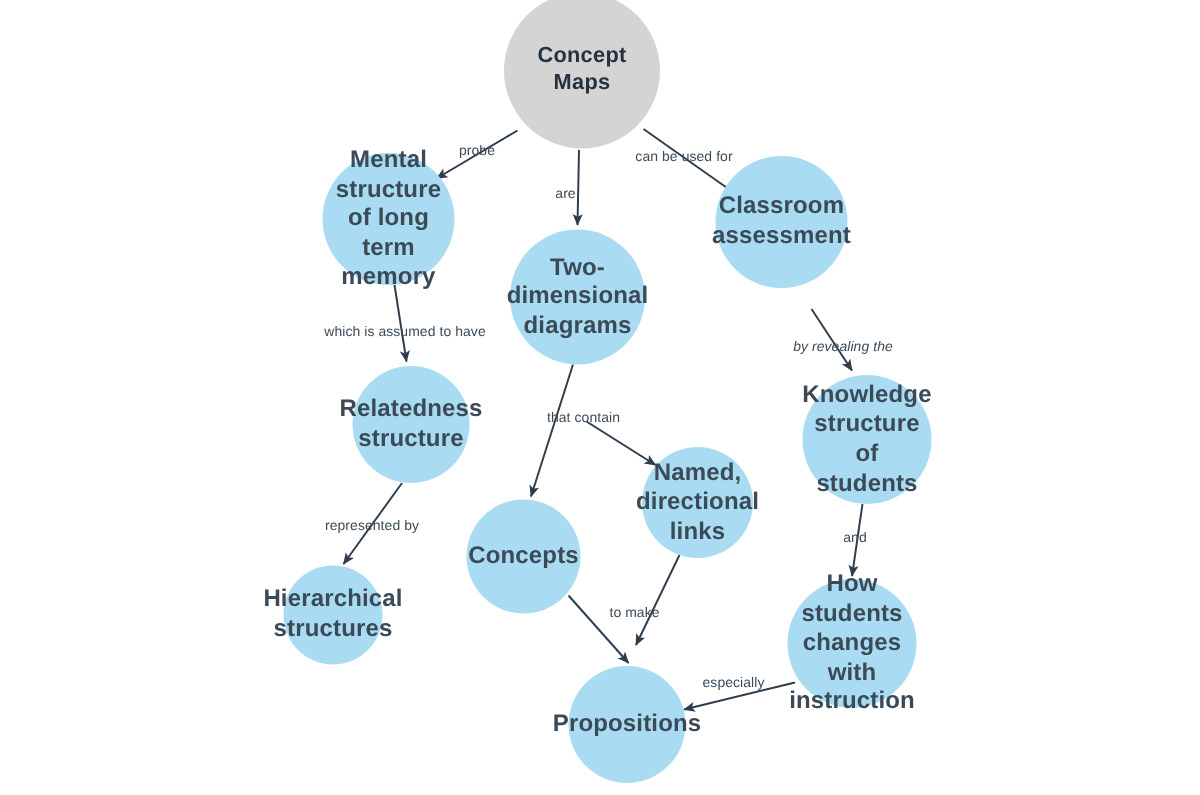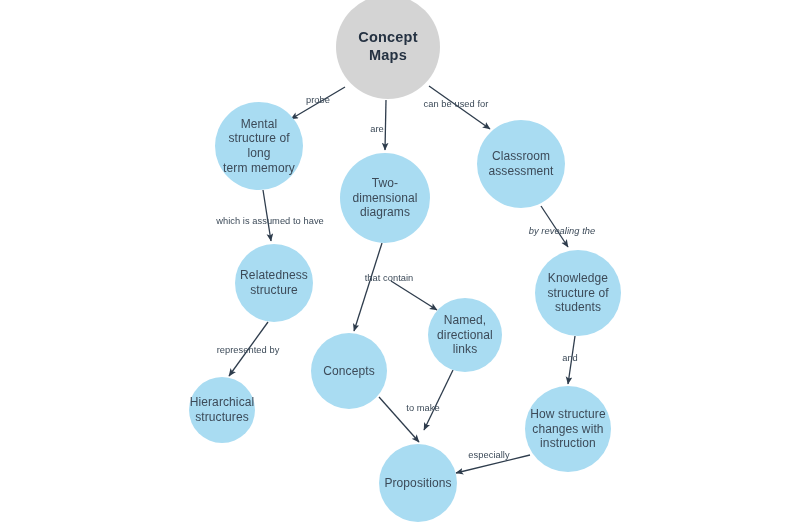--- a/index.html
+++ b/index.html
@@ -30,22 +30,23 @@
   .node {
     position: absolute;
     border-radius: 50%;
     display: flex;
     align-items: center;
     justify-content: center;
     text-align: center;
     box-sizing: border-box;
     line-height: 1.22;
     color: #3c4a58;
-    font-size: 12px;
+    font-size: 16px;
     letter-spacing: 0.1px;
+    font-weight: bold;
   }
   .node-root {
     background: #d4d4d4;
     color: #253242;
     font-weight: bold;
     font-size: 14.5px;
     letter-spacing: 0.2px;
   }
   .node-blue {
     background: #a9dcf2;
@@ -102,21 +103,21 @@
       <div class="node node-blue" style="left: 215px; top: 102px; width: 88px; height: 88px;">
         <span class="node-label">Mental
 structure of long
 term memory</span>
       </div>
       <div class="node node-blue" style="left: 340px; top: 153px; width: 90px; height: 90px;">
         <span class="node-label">Two-
 dimensional
 diagrams</span>
       </div>
-      <div class="node node-blue" style="left: 477px; top: 120px; width: 88px; height: 88px;">
+      <div class="node node-blue" style="left: 477px; top: 104px; width: 88px; height: 88px;">
         <span class="node-label">Classroom
 assessment</span>
       </div>
       <div class="node node-blue" style="left: 235px; top: 244px; width: 78px; height: 78px;">
         <span class="node-label">Relatedness
 structure</span>
       </div>
       <div class="node node-blue" style="left: 535px; top: 250px; width: 86px; height: 86px;">
         <span class="node-label">Knowledge
 structure of
@@ -128,21 +129,21 @@
       <div class="node node-blue" style="left: 428px; top: 298px; width: 74px; height: 74px;">
         <span class="node-label">Named,
 directional
 links</span>
       </div>
       <div class="node node-blue" style="left: 189px; top: 377px; width: 66px; height: 66px;">
         <span class="node-label">Hierarchical
 structures</span>
       </div>
       <div class="node node-blue" style="left: 525px; top: 386px; width: 86px; height: 86px;">
-        <span class="node-label">How structure
+        <span class="node-label">How students
 changes with
 instruction</span>
       </div>
       <div class="node node-blue" style="left: 379px; top: 444px; width: 78px; height: 78px;">
         <span class="node-label">Propositions</span>
       </div>
     </div>
   <div id="edge-label-layer">
       <div class="edge-label" style="left: 318px; top: 100px;">probe</div>
       <div class="edge-label" style="left: 377px; top: 129px;">are</div>

